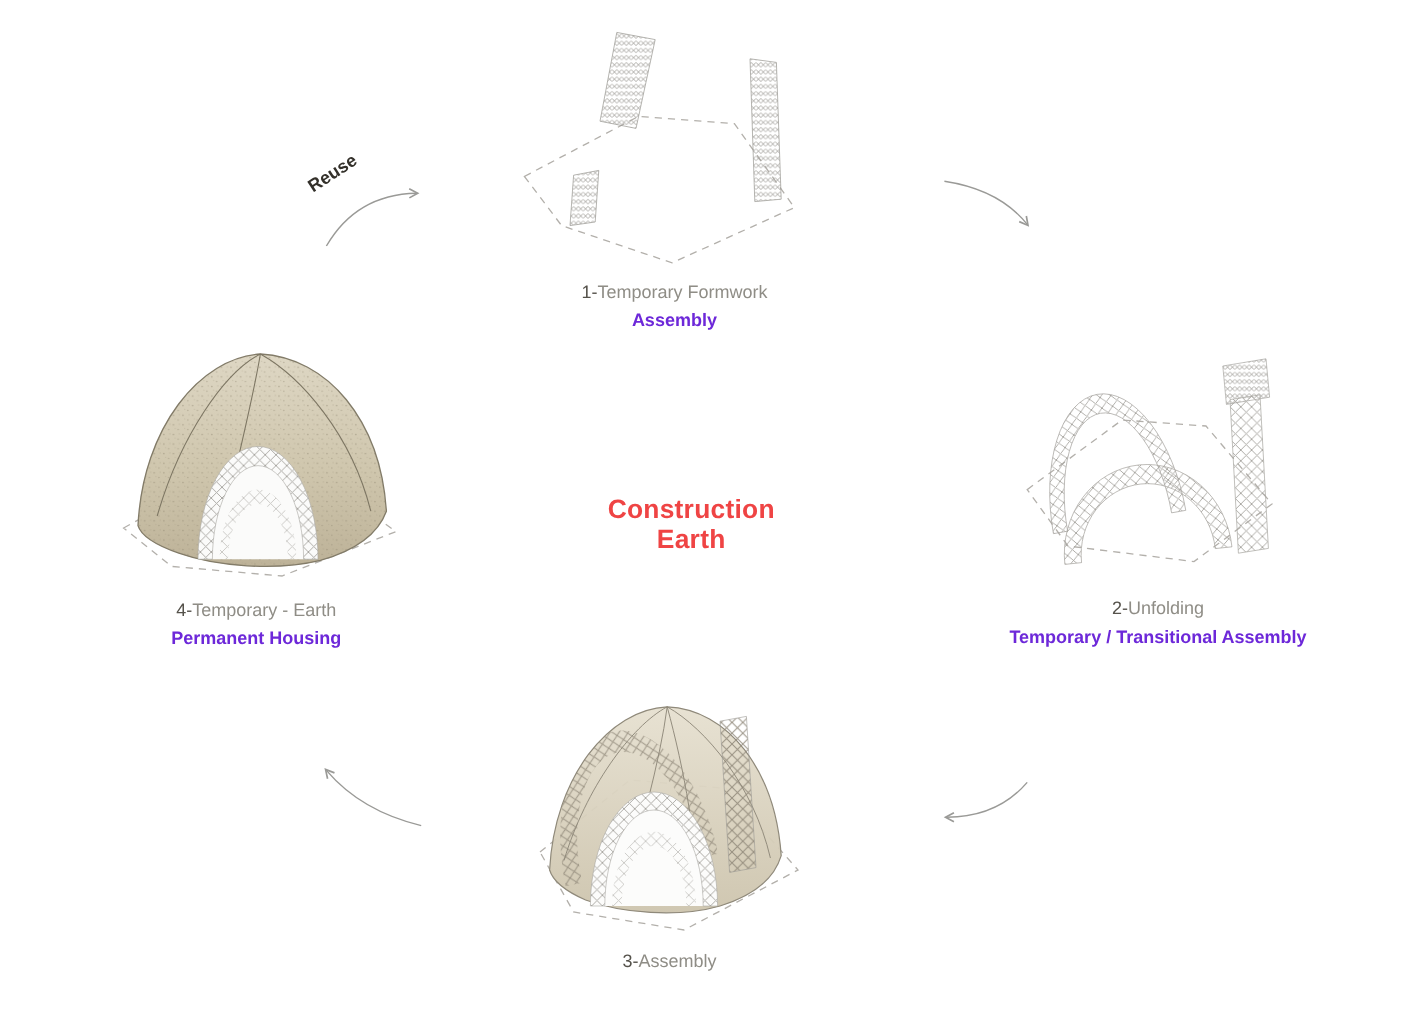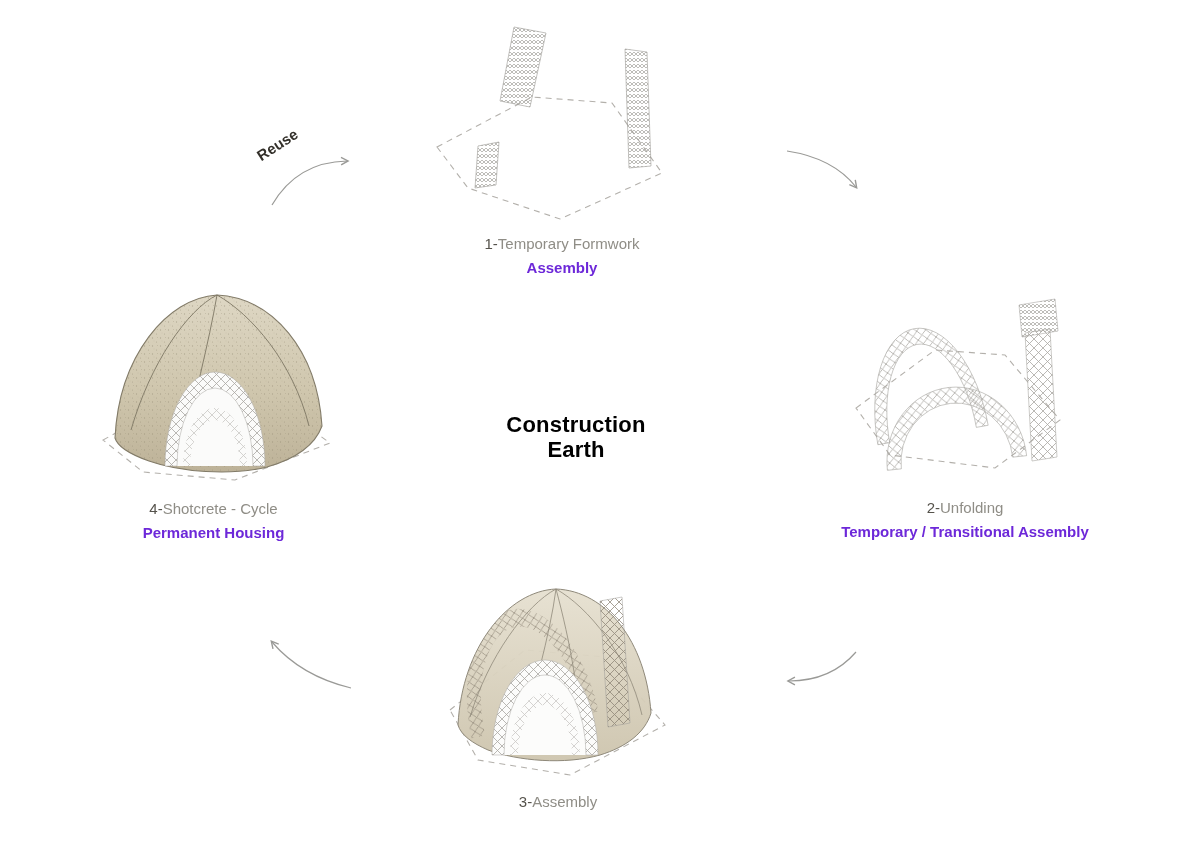--- a/index.html
+++ b/index.html
@@ -5,21 +5,21 @@
   * { margin:0; padding:0; box-sizing:border-box; }
   html,body { background:#ffffff; }
   body { font-family:"Liberation Sans", sans-serif; }
   .canvas { position:relative; width:1180px; height:849px; background:#ffffff; overflow:hidden; margin:0 auto; }
   svg.diagram { position:absolute; left:0; top:0; }
   .stage-label { position:absolute; text-align:center; }
   .name-line { font-size:15px; color:#8f8d86; line-height:23px; }
   .name-line .num { color:#55524b; }
   .sub-line { font-size:15px; font-weight:bold; color:#6d28d9; line-height:26px; }
   .center-title { position:absolute; left:440px; top:412px; width:272px; text-align:center;
-                  font-size:22px; font-weight:bold; color:#000000; line-height:25px; letter-spacing:0.2px; }
+                  font-size:22px; font-weight:bold; color:#ef4444; line-height:25px; letter-spacing:0.2px; }
   .reuse-label { position:absolute; left:263px; top:147px; font-size:15px; font-weight:bold;
                  color:#33302a; transform:rotate(-33deg); transform-origin:left bottom; }
 </style>
 </head>
 <body>
 
 <div class="canvas">
 
   <svg class="diagram" width="1180" height="849" viewBox="0 0 1180 849">
     <defs>
@@ -122,17 +122,17 @@
   <div class="stage-label" style="left:780px; top:496px; width:370px;">
     <div class="name-line"><span class="num">2-</span><span class="nm">Unfolding</span></div>
     <div class="sub-line">Temporary / Transitional Assembly</div>
   </div>
 
   <div class="stage-label" style="left:428px; top:790px; width:260px;">
     <div class="name-line"><span class="num">3-</span><span class="nm">Assembly</span></div>
   </div>
 
   <div class="stage-label" style="left:80px; top:497px; width:267px;">
-    <div class="name-line"><span class="num">4-</span><span class="nm">Shotcrete - Cycle</span></div>
+    <div class="name-line"><span class="num">4-</span><span class="nm">Temporary - Earth</span></div>
     <div class="sub-line">Permanent Housing</div>
   </div>
 
 </div>
 
 </body></html>

